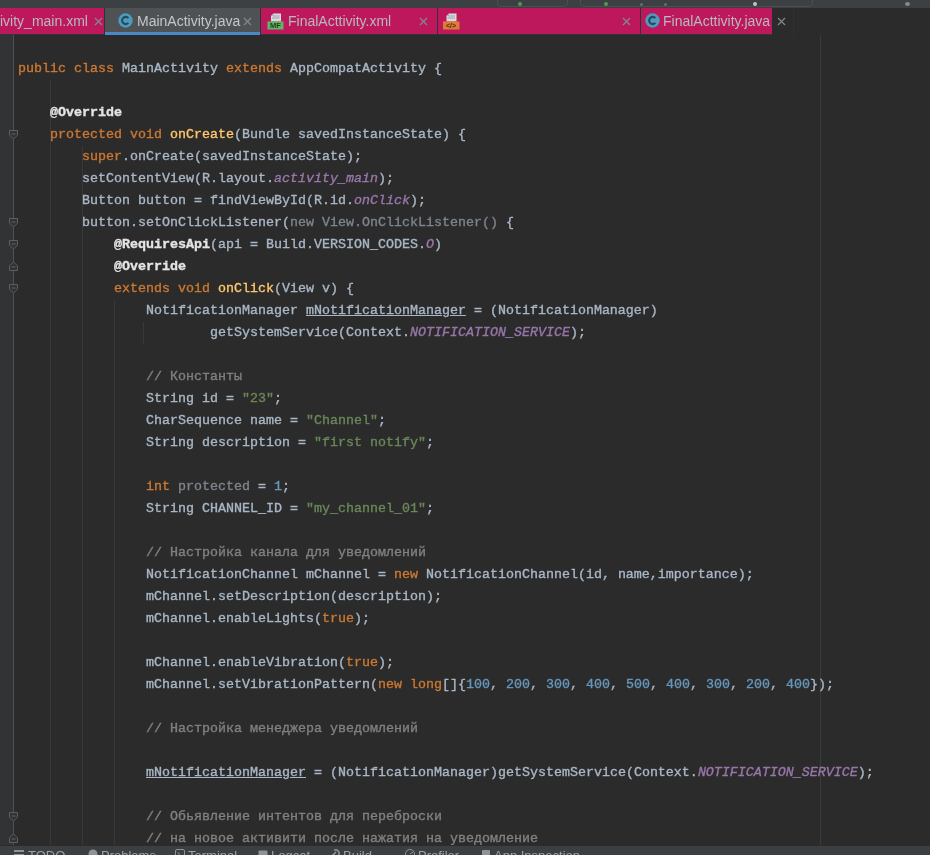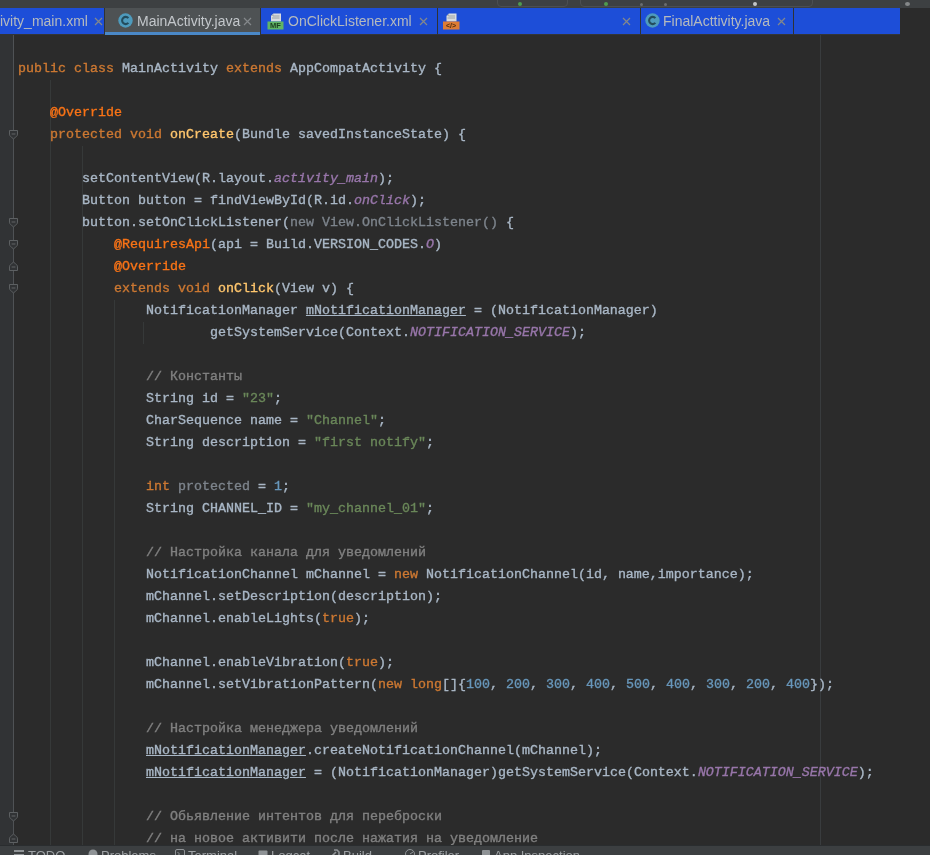--- a/index.html
+++ b/index.html
@@ -4,37 +4,37 @@
 <style>
   html,body{margin:0;padding:0;width:930px;height:855px;overflow:hidden;background:#2b2b2b;}
   *{box-sizing:border-box;}
   .abs{position:absolute;}
   #root{position:relative;width:930px;height:855px;font-family:"Liberation Sans",sans-serif;}
   
   #topbar{left:0;top:0;width:930px;height:8px;background:#3d4042;overflow:hidden;}
   .tb-rect{position:absolute;border:1px solid #4c4f52;border-radius:4px;background:#3d4042;}
   .dot{position:absolute;border-radius:50%;}
   
-  #tabbar{left:0;top:8px;width:900px;height:27px;background:#1d4ed8;border-bottom:1px solid #323537;}
+  #tabbar{left:0;top:8px;width:772px;height:27px;background:#be185d;border-bottom:1px solid #323537;}
   .tab{position:absolute;top:0;height:27px;}
   .tabsep{position:absolute;top:0;width:1px;height:27px;background:#2f3234;}
   .tabtxt{position:absolute;top:0;height:27px;line-height:27px;font-size:14px;color:#b5babe;white-space:pre;}
   .tabx{position:absolute;top:9px;}
   #activetab{left:105px;width:155px;background:#4e5254;}
   #underline{position:absolute;left:105px;top:24px;width:155px;height:3px;background:#4a88c7;}
   
   #editor{left:0;top:35px;width:930px;height:762px;background:#2b2b2b;}
   #gutter{position:absolute;left:0;top:0;width:14px;height:810px;background:#313335;}
   #gutline{position:absolute;left:13px;top:0;width:1px;height:810px;background:#4f5255;}
   .ig{position:absolute;width:1px;background:#363939;}
   #colguide{position:absolute;left:820px;top:0;width:1px;height:810px;background:#393c3e;}
   .cl{position:absolute;left:18px;height:22px;line-height:22px;font-family:"Liberation Mono",monospace;font-size:13.34px;white-space:pre;color:#a9b7c6;-webkit-text-stroke:0.35px;}
   .k{color:#cc7832;}
   .m{color:#ffc66d;}
-  .an{color:#f97316;}
+  .an{color:#e5e5e5;font-weight:bold;}
   .s{color:#6a8759;}
   .n{color:#6897bb;}
   .c{color:#808080;}
   .g{color:#7d848c;}
   .f{color:#9876aa;font-style:italic;}
   .u{text-decoration:underline;}
   .fold{position:absolute;left:8px;width:11px;height:11px;}
   
   #botbar{left:0;top:845px;width:930px;height:10px;background:#3c3f41;border-top:1px solid #2a2d2f;}
   .bi{position:absolute;top:2px;font-size:13px;color:#9da1a4;white-space:pre;}
@@ -75,21 +75,21 @@
     <div class="tabsep" style="left:260px;"></div>
 
     <svg class="abs" style="left:267px;top:5px;" width="17" height="17" viewBox="0 0 17 17">
       <path d="M6.5 0.5 h7.5 v8 h-10 v-5.5 z" fill="#d9dcdf"></path>
       <path d="M6.5 0.5 l-2.5 2.5 h2.5 z" fill="#aeb3b6"></path>
       <rect x="6" y="2.5" width="6.5" height="1" fill="#9ca1a5"></rect>
       <rect x="5" y="4.5" width="7.5" height="1" fill="#9ca1a5"></rect>
       <rect x="0.5" y="8.5" width="16" height="8" fill="#60b565"></rect>
       <text x="8.5" y="15.2" font-size="7.5" font-family="Liberation Sans" font-weight="bold" fill="#1d3e22" text-anchor="middle">MF</text>
     </svg>
-    <div class="tabtxt" style="left:288px;">OnClickListener.xml</div>
+    <div class="tabtxt" style="left:288px;">FinalActtivity.xml</div>
     <svg class="tabx" style="left:418.5px;" width="9" height="9" viewBox="0 0 9 9">
         <path d="M1 1 L8 8 M8 1 L1 8" stroke="#84888b" stroke-width="1.2"></path>
       </svg>
     <div class="tabsep" style="left:437px;"></div>
 
     <svg class="abs" style="left:442px;top:5px;" width="18" height="17" viewBox="0 0 18 17">
       <path d="M7 0.5 h7.5 v8 h-10 v-5.5 z" fill="#d9dcdf"></path>
       <path d="M7 0.5 l-2.5 2.5 h2.5 z" fill="#aeb3b6"></path>
       <rect x="6.5" y="2.5" width="6.5" height="1" fill="#9ca1a5"></rect>
       <rect x="5.5" y="4.5" width="7.5" height="1" fill="#9ca1a5"></rect>
@@ -147,20 +147,21 @@
       </svg>
 
     <div class="ig" style="left:50px;top:45px;height:765px;"></div>
     <div class="ig" style="left:82px;top:111px;height:699px;"></div>
     <div class="ig" style="left:114px;top:265px;height:545px;"></div>
     <div class="ig" style="left:143px;top:287px;height:22px;"></div>
 
     <div class="cl" style="top:23px;"><span class="k">public class </span>MainActivity <span class="k">extends </span>AppCompatActivity {</div>
     <div class="cl" style="top:67px;">    <span class="an">@Override</span></div>
     <div class="cl" style="top:89px;">    <span class="k">protected void </span><span class="m">onCreate</span>(Bundle savedInstanceState) {</div>
+    <div class="cl" style="top:111px;">        <span class="k">super</span>.onCreate(savedInstanceState);</div>
     <div class="cl" style="top:133px;">        setContentView(R.layout.<span class="f">activity_main</span>);</div>
     <div class="cl" style="top:155px;">        Button button = findViewById(R.id.<span class="f">onClick</span>);</div>
     <div class="cl" style="top:177px;">        button.setOnClickListener(<span class="g">new View.OnClickListener() </span>{</div>
     <div class="cl" style="top:199px;">            <span class="an">@RequiresApi</span>(api = Build.VERSION_CODES.<span class="f">O</span>)</div>
     <div class="cl" style="top:221px;">            <span class="an">@Override</span></div>
     <div class="cl" style="top:243px;">            <span class="k">extends void </span><span class="m">onClick</span>(View v) {</div>
     <div class="cl" style="top:265px;text-align:right;">                NotificationManager <span class="u">mNotificationManager</span> = (NotificationManager)</div>
     <div class="cl" style="top:287px;">                        getSystemService(Context.<span class="f">NOTIFICATION_SERVICE</span>);</div>
     <div class="cl" style="top:331px;">                <span class="c">// Константы</span></div>
     <div class="cl" style="top:353px;">                String id = <span class="s">"23"</span>;</div>
@@ -168,21 +169,20 @@
     <div class="cl" style="top:397px;">                String description = <span class="s">"first notify"</span>;</div>
     <div class="cl" style="top:441px;">                <span class="k">int</span> <span class="g">protected</span> = <span class="n">1</span>;</div>
     <div class="cl" style="top:463px;">                String CHANNEL_ID = <span class="s">"my_channel_01"</span>;</div>
     <div class="cl" style="top:507px;">                <span class="c">// Настройка канала для уведомлений</span></div>
     <div class="cl" style="top:529px;">                NotificationChannel mChannel = <span class="k">new</span> NotificationChannel(id, name,importance);</div>
     <div class="cl" style="top:551px;">                mChannel.setDescription(description);</div>
     <div class="cl" style="top:573px;">                mChannel.enableLights(<span class="k">true</span>);</div>
     <div class="cl" style="top:617px;">                mChannel.enableVibration(<span class="k">true</span>);</div>
     <div class="cl" style="top:639px;">                mChannel.setVibrationPattern(<span class="k">new long</span>[]{<span class="n">100</span>, <span class="n">200</span>, <span class="n">300</span>, <span class="n">400</span>, <span class="n">500</span>, <span class="n">400</span>, <span class="n">300</span>, <span class="n">200</span>, <span class="n">400</span>});</div>
     <div class="cl" style="top:683px;">                <span class="c">// Настройка менеджера уведомлений</span></div>
-    <div class="cl" style="top:705px;">                <span class="u">mNotificationManager</span>.createNotificationChannel(mChannel);</div>
     <div class="cl" style="top:727px;">                <span class="u">mNotificationManager</span> = (NotificationManager)getSystemService(Context.<span class="f">NOTIFICATION_SERVICE</span>);</div>
     <div class="cl" style="top:771px;">                <span class="c">// Обьявление интентов для переброски</span></div>
     <div class="cl" style="top:793px;">                <span class="c">// на новое активити после нажатия на уведомление</span></div>
     </div>
 
   <div class="abs" id="botbar">
     <svg class="bico" style="left:14px;" width="10" height="10" viewBox="0 0 10 10">
         <rect x="0" y="1" width="10" height="2" fill="#8f9396"></rect>
         <rect x="0" y="5" width="10" height="2" fill="#8f9396"></rect>
       </svg>

